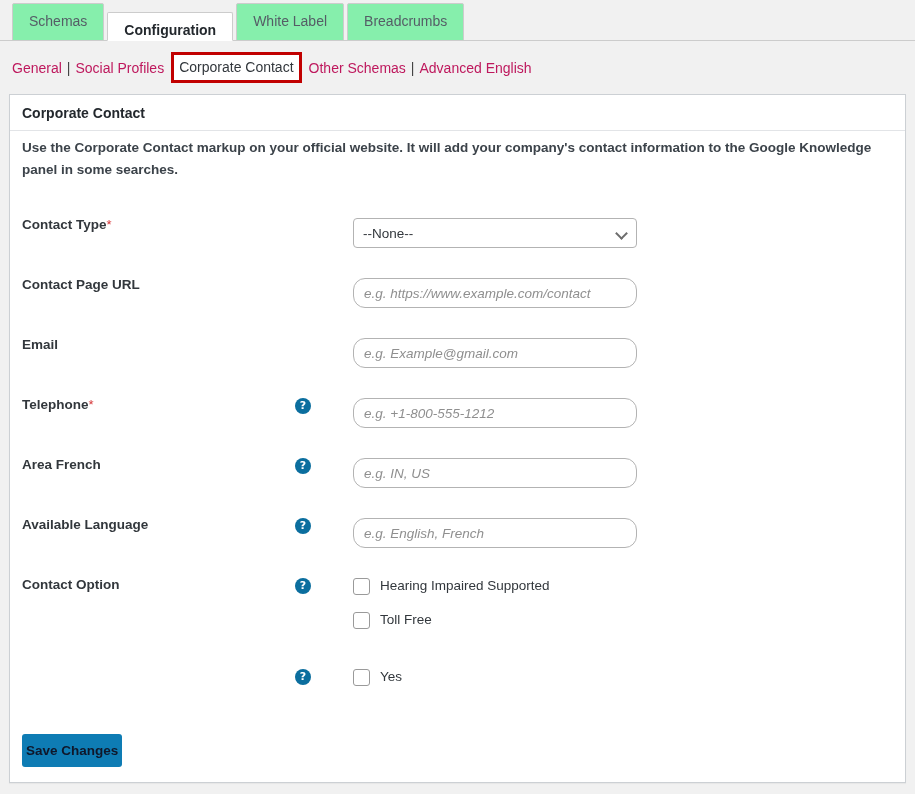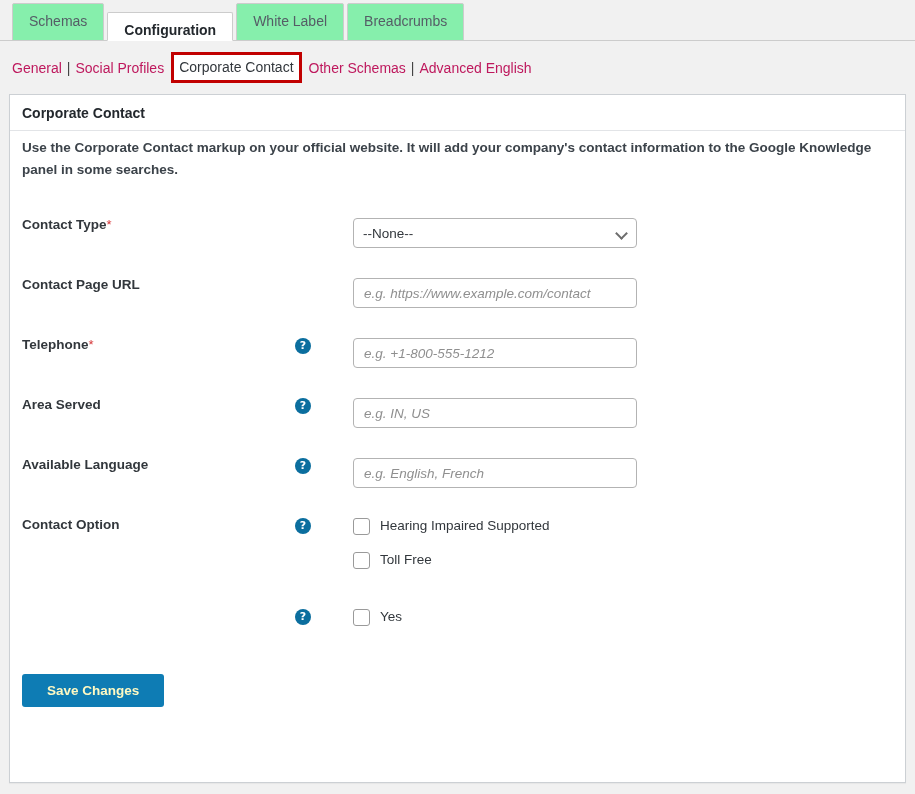--- a/index.html
+++ b/index.html
@@ -169,21 +169,21 @@
     left: 311px;
     top: 9px;
     margin-left: 20px;
   }
   input.text {
     width: 284px;
     height: 30px;
     box-sizing: border-box;
     padding: 4px 10px;
     border: 1px solid #b3b3b3;
-    border-radius: 4px;
+    border-radius: 12px;
     background: #fff;
     font-family: "Liberation Sans", sans-serif;
     font-size: 13.5px;
     color: #32373c;
     outline: none;
   }
   input.text::placeholder {
     color: #8f8f8f;
     font-style: italic;
   }
@@ -254,27 +254,27 @@
   }
 
   
   .savewrap {
     margin-top: 14px;
     padding-bottom: 10px;
   }
   .savebtn {
     display: inline-block;
     background: #0e7cb4;
-    color: #fef9c3;
+    color: #0f172a;
     font-family: "Liberation Sans", sans-serif;
     font-size: 13.5px;
     font-weight: bold;
     border: none;
     border-radius: 3px;
-    padding: 9px 25px;
+    padding: 9px 4px;
     cursor: pointer;
   }
 </style>
 </head>
 <body>
 
 <div class="tabbar">
   <div class="tabs">
     <div class="tab">
       <span>Schemas</span>
@@ -325,31 +325,37 @@
         </div>
       </div>
 
       <div class="row">
         <div class="label">Contact Page URL</div>
         <div class="field">
           <input class="text" type="text" placeholder="e.g. https://www.example.com/contact" style="">
         </div>
       </div>
 
+      <div class="row">
+        <div class="label">Email</div>
+        <div class="field">
+          <input class="text" type="text" placeholder="e.g. Example@gmail.com" style="">
+        </div>
+      </div>
 
       <div class="row">
         <div class="label"><span>Telephone</span><span class="req">*</span></div>
         <div class="help">?</div>
         <div class="field">
           <input class="text" type="text" placeholder="e.g. +1-800-555-1212" style="">
         </div>
       </div>
 
       <div class="row">
-        <div class="label">Area Served</div>
+        <div class="label">Area French</div>
         <div class="help">?</div>
         <div class="field">
           <input class="text" type="text" placeholder="e.g. IN, US" style="">
         </div>
       </div>
 
       <div class="row">
         <div class="label">Available Language</div>
         <div class="help">?</div>
         <div class="field">

